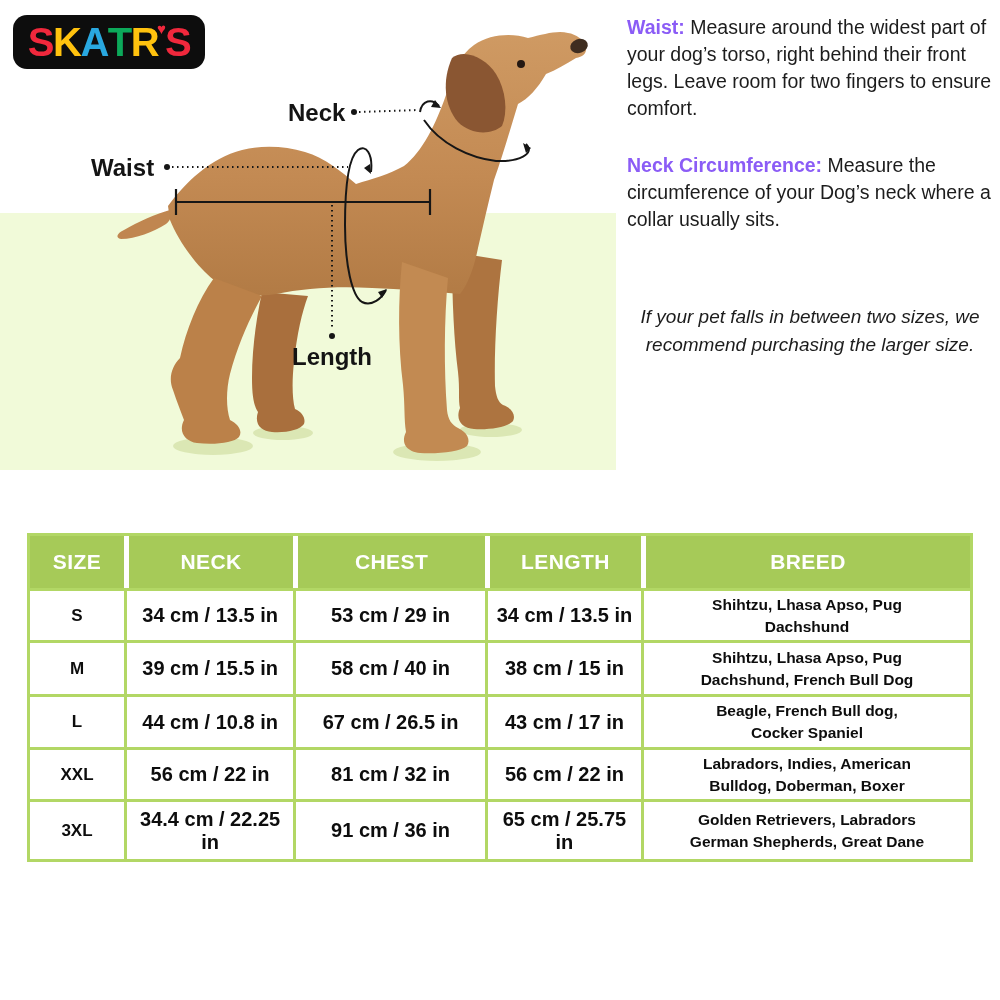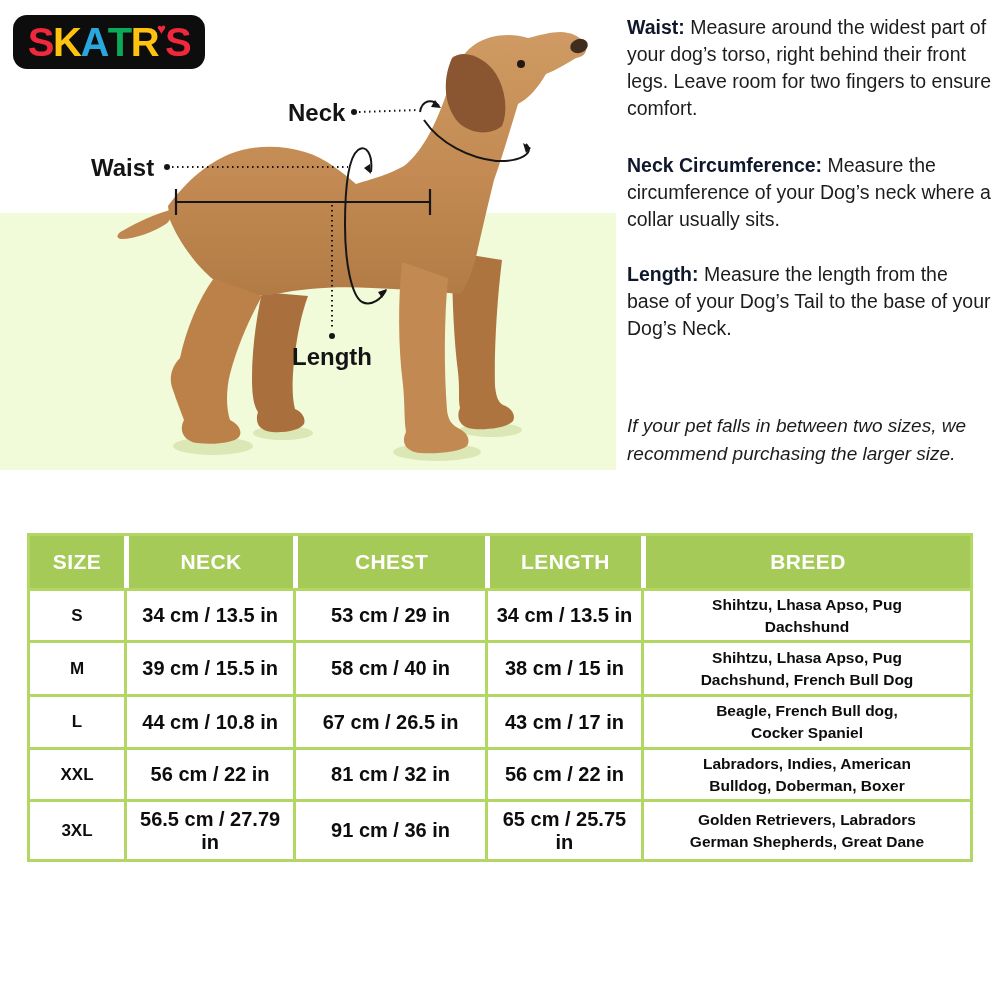--- a/index.html
+++ b/index.html
@@ -32,22 +32,22 @@
   .label-neck{left:288px;top:99px;}
   .label-waist{left:91px;top:154px;}
   .label-length{left:292px;top:343px;}
   
   .instructions{
     position:absolute;left:627px;top:14px;width:366px;
     font-size:19.5px;line-height:27px;color:#1c1c1c;
   }
   .instructions p.para2{margin-top:30px;}
   .instructions p.para3{margin-top:28px;}
-  .instructions .note{margin-top:70px;font-style:italic;font-size:19px;line-height:28px;}
-  .instructions strong{font-weight:bold;color:#0f172a;margin-top:34px;}
+  .instructions .note{margin-top:70px;font-style:italic;font-size:19px;line-height:28px;text-align:center;}
+  .instructions strong{font-weight:bold;color:#8b5cf6;margin-top:34px;}
   
   .table-wrap{
     position:absolute;left:27px;top:533px;width:946px;
     border:3.5px solid var(--grid-green);background:#701a75;
   }
   table.size-table{width:100%;border-collapse:separate;border-spacing:0;table-layout:fixed;}
   .size-table th{
     background:var(--header-green);color:#ffffff;font-weight:bold;font-size:21px;
     letter-spacing:0.4px;height:52px;border-left:5px solid #ffffff;text-align:center;vertical-align:middle;
   }
@@ -141,21 +141,20 @@
     </svg>
 
     <div class="diag-label label-neck">Neck</div>
     <div class="diag-label label-waist">Waist</div>
     <div class="diag-label label-length">Length</div>
   </div>
 
   <div class="instructions">
     <p class="para1"><strong>Waist:</strong><span> Measure around the widest part of your dog’s torso, right behind their front legs. Leave room for two fingers to ensure comfort.</span></p>
     <p class="para2"><strong>Neck Circumference:</strong><span> Measure the circumference of your Dog’s neck where a collar usually sits.</span></p>
-    <p class="para3"><strong>Length:</strong><span> Measure the length from the base of your Dog’s Tail to the base of your Dog’s Neck.</span></p>
     <p class="note">If your pet falls in between two sizes, we recommend purchasing the larger size.</p>
   </div>
 
   <div class="table-wrap">
     <table class="size-table">
       <colgroup>
         <col style="width:10.0%">
           <col style="width:18.0%">
           <col style="width:20.4%">
           <col style="width:16.6%">
@@ -198,21 +197,21 @@
         <tr class="r-xxl">
           <td class="c-size">XXL</td>
           <td class="c-num">56 cm / 22 in</td>
           <td class="c-num">81 cm / 32 in</td>
           <td class="c-num">56 cm / 22 in</td>
           <td class="c-breed">Labradors, Indies, American
 Bulldog, Doberman, Boxer</td>
         </tr>
         <tr class="r-3xl">
           <td class="c-size">3XL</td>
-          <td class="c-num">56.5 cm / 27.79 in</td>
+          <td class="c-num">34.4 cm / 22.25 in</td>
           <td class="c-num">91 cm / 36 in</td>
           <td class="c-num">65 cm / 25.75 in</td>
           <td class="c-breed">Golden Retrievers, Labradors
 German Shepherds, Great Dane</td>
         </tr>
       </tbody>
     </table>
   </div>
 
 </div>

